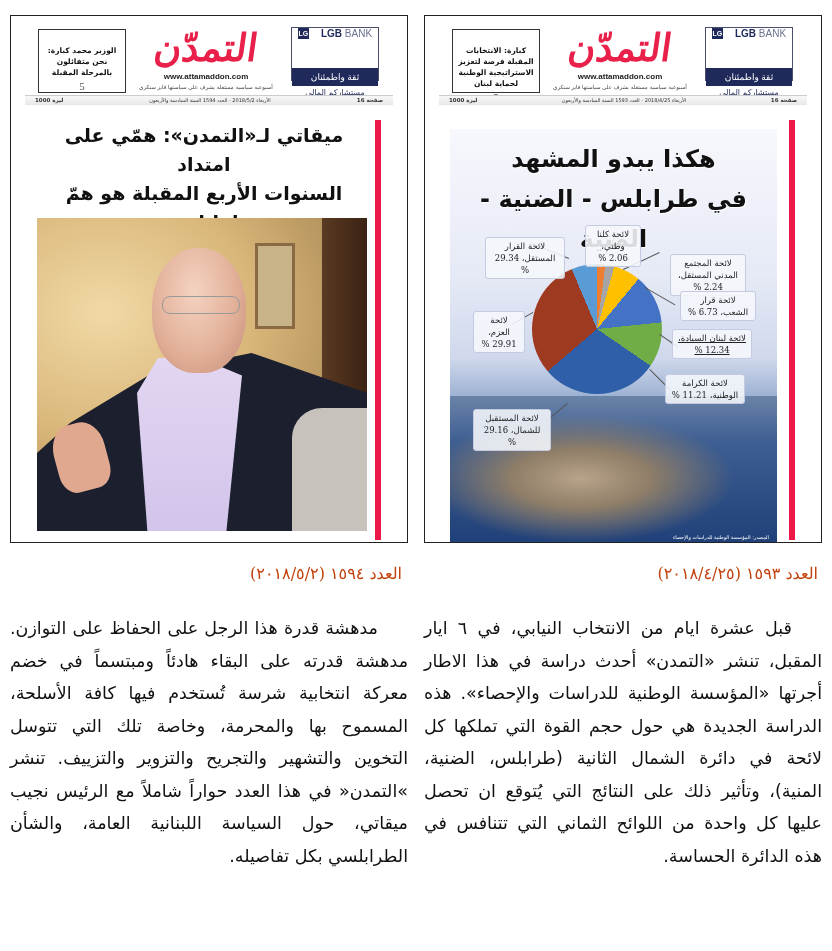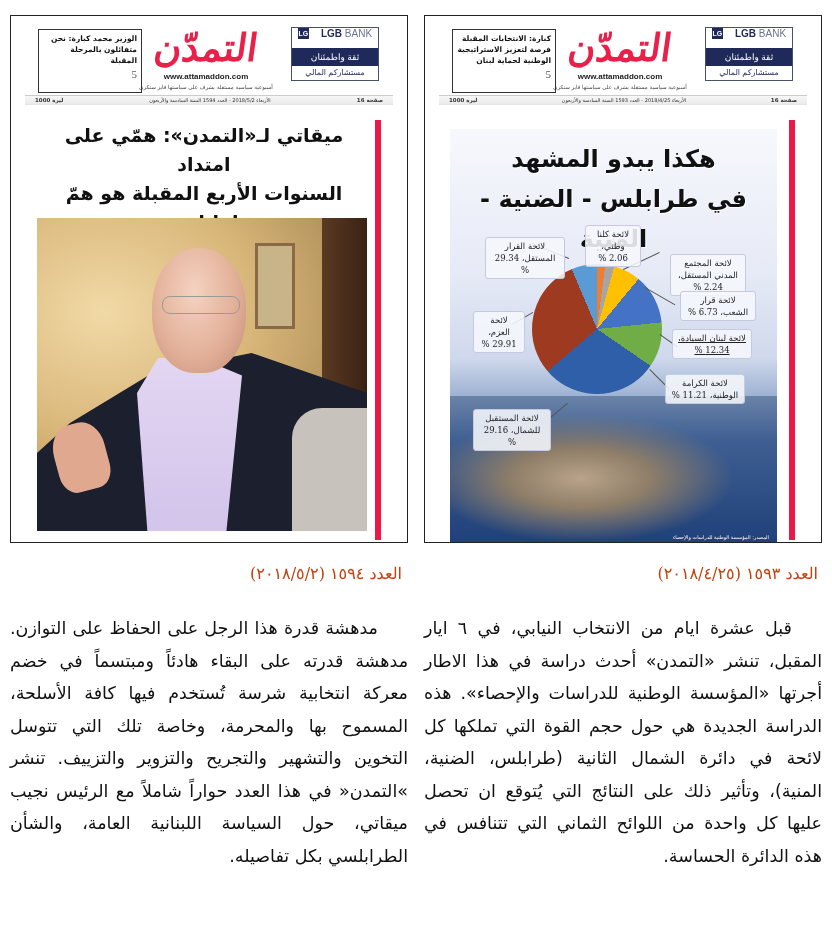--- a/index.html
+++ b/index.html
@@ -10,29 +10,29 @@
   .cover.left { left: 10px; }
   .cover.right { left: 424px; }
 
   
   .masthead { position: absolute; top: 0; left: 0; right: 0; height: 100px; direction: ltr; }
   .bank-box { position: absolute; top: 11px; right: 28px; width: 88px; height: 54px; border: 1px solid #4a4f6b; background: #fff; font-family: "Liberation Sans", sans-serif; }
   .bank-top { height: 20px; display: flex; align-items: flex-start; justify-content: center; gap: 12px; font-size: 10px; color: #1f2a5a; }
   .bank-logo-sq { width: 11px; height: 11px; background: #1f2a5a; color: #fff; font-size: 7px; line-height: 11px; text-align: center; font-weight: bold; }
   .bank-name b { font-weight: bold; }
   .bank-name span { font-weight: normal; color: #6a7390; }
-  .bank-mid { height: 18px; background: #1f2a5a; color: #fff; font-size: 9px; text-align: center; line-height: 18px; direction: rtl; }
+  .bank-mid { height: 18px; background: #1f2a5a; color: #fff; font-size: 9px; text-align: center; line-height: 18px; direction: rtl; margin-top: 20px; }
   .bank-bot { height: 14px; color: #1f2a5a; font-size: 8px; text-align: center; line-height: 14px; direction: rtl; }
 
   .logo { position: absolute; top: 10px; left: 120px; width: 150px; text-align: center; }
   .logo-word { font-family: "DejaVu Serif", serif; font-size: 38px; font-weight: bold; color: #e8204a; line-height: 44px; direction: rtl; letter-spacing: -1px; transform: skewX(-8deg); }
   .logo-url { font-family: "Liberation Sans", sans-serif; font-size: 8px; font-weight: bold; color: #222; margin-top: 2px; }
   .logo-tag { font-size: 5.5px; color: #444; margin-top: 3px; direction: rtl; }
 
-  .teaser-box { position: absolute; top: 13px; left: 27px; width: 104px; height: 64px; border: 1px solid #333; padding: 3px 4px; direction: rtl; }
+  .teaser-box { position: absolute; top: 13px; left: 27px; width: 88px; height: 64px; border: 1px solid #333; padding: 15px 4px; text-align: center; direction: rtl; }
   .teaser-text { font-size: 7.5px; font-weight: bold; line-height: 11px; color: #111; }
   .teaser-page { font-family: "Liberation Serif", serif; font-size: 11px; color: #555; margin-top: 2px; }
 
   .dateline { position: absolute; top: 79px; left: 14px; right: 14px; height: 10px; border-top: 1px solid #ccc; border-bottom: 1px solid #e6e6e6; background: linear-gradient(#f7f7f7, #eaeaea); display: flex; justify-content: space-between; align-items: center; padding: 0 10px; font-size: 5px; color: #333; }
   .dateline .price, .dateline .pages { font-weight: bold; font-size: 5.5px; }
 
   .red-bar { position: absolute; top: 104px; width: 6px; height: 420px; background: #ec1847; }
 
   
   .headline { position: absolute; top: 105px; left: 24px; width: 338px; text-align: center; direction: rtl; font-family: "DejaVu Sans", sans-serif; font-weight: bold; font-size: 19px; line-height: 29px; color: #111; }

